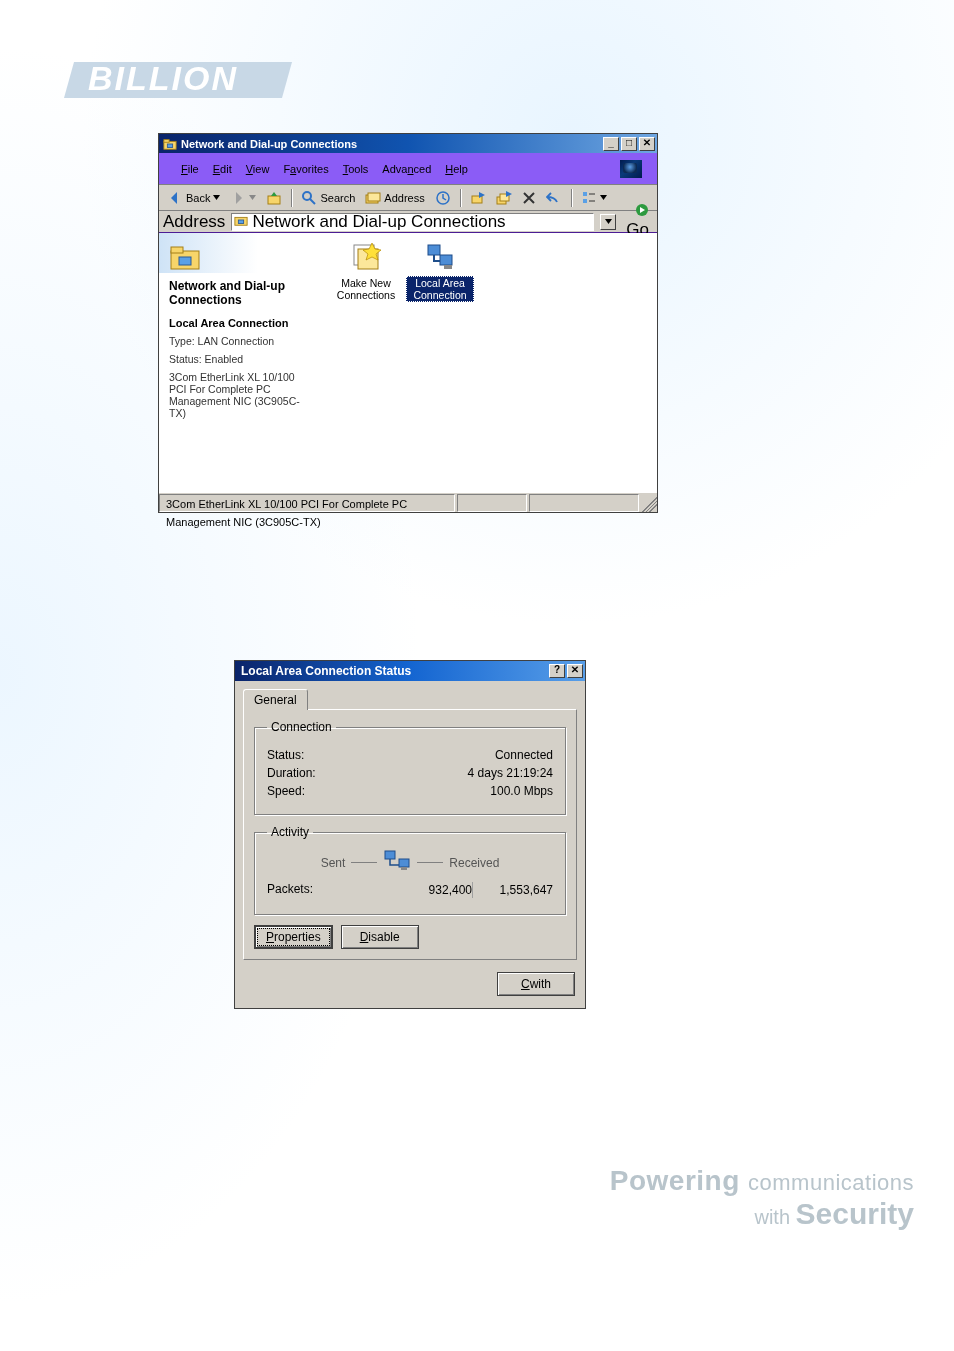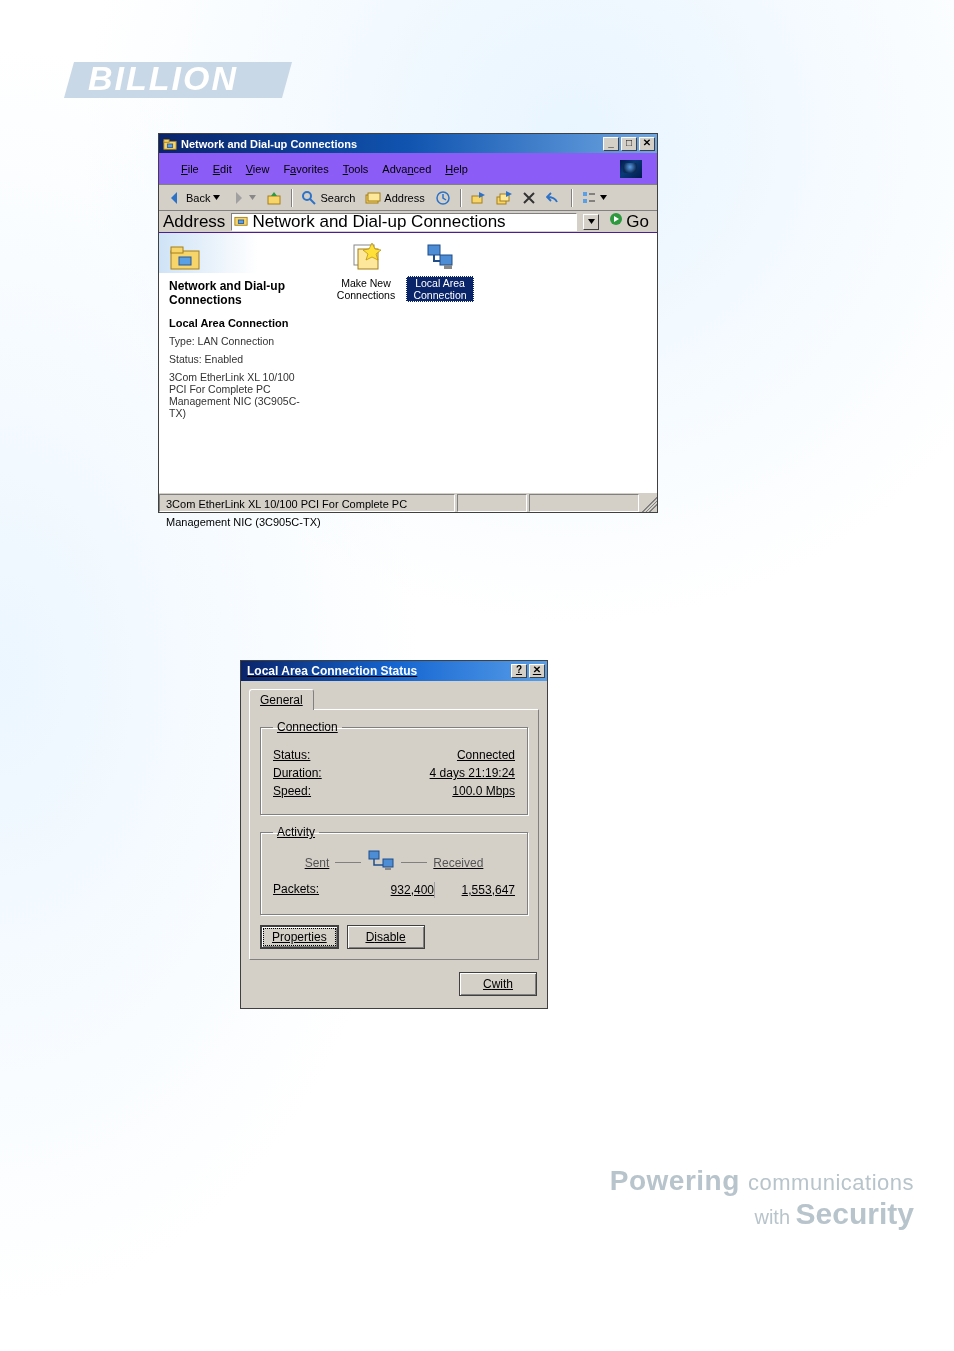--- a/index.html
+++ b/index.html
@@ -135,21 +135,21 @@
     padding: 0 2px; gap: 4px;
   }
   .addr-drop {
     width: 16px; height: 16px;
     background: #d4d0c8;
     border: 1px solid #fff;
     border-right-color:#404040;border-bottom-color:#404040;
     display:flex;align-items:center;justify-content:center;
     cursor:pointer;
   }
-  .exp-addrbar .gobtn { display:flex;align-items:flex-start;gap:3px;padding:0 4px;cursor:pointer; }
+  .exp-addrbar .gobtn { display:flex;align-items:flex-end;gap:3px;padding:0 4px;cursor:pointer;flex-direction:column; }
   .exp-body {
     flex: 1;
     display: flex;
     background: #fff;
   }
   .exp-left {
     width: 165px;
     padding: 8px 10px;
     font-size: 11px;
     background:
@@ -209,27 +209,26 @@
     width: 16px; height: 18px;
     background:
       linear-gradient(135deg, transparent 55%, #808080 55%, #808080 60%, transparent 60%,
                        transparent 65%, #808080 65%, #808080 70%, transparent 70%,
                        transparent 75%, #808080 75%, #808080 80%, transparent 80%);
   }
 
   
   .dlg {
     position: absolute;
-    top: 660px; left: 240px;
-    width: 308px;
+    top: 660px; left: 234px;
+    width: 352px;
     background: #d4d0c8;
     border: 1px solid #404040;
     font-size: 12px;
     z-index: 2;
-    text-decoration: underline;
   }
   .dlg-titlebar {
     height: 20px;
     background: linear-gradient(90deg, #0a246a 0%, #1465d1 50%, #589ee8 100%);
     color: #fff;
     display: flex; align-items: center;
     padding: 0 2px 0 6px;
     font: 700 12px Arial;
   }
   .dlg-titlebar .spacer { flex:1; }

